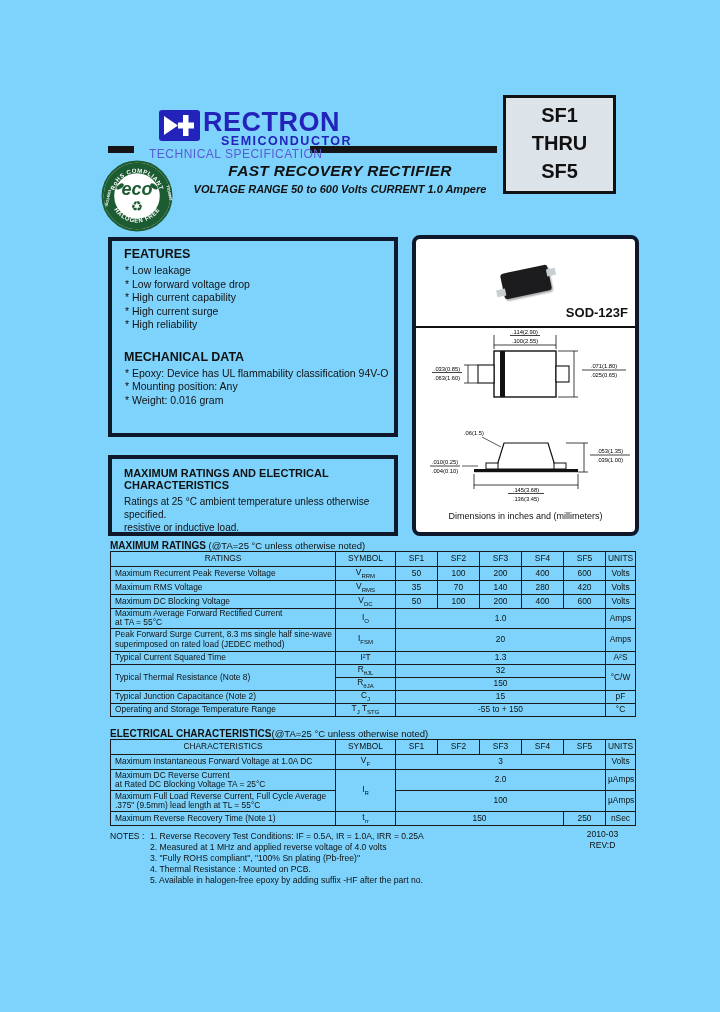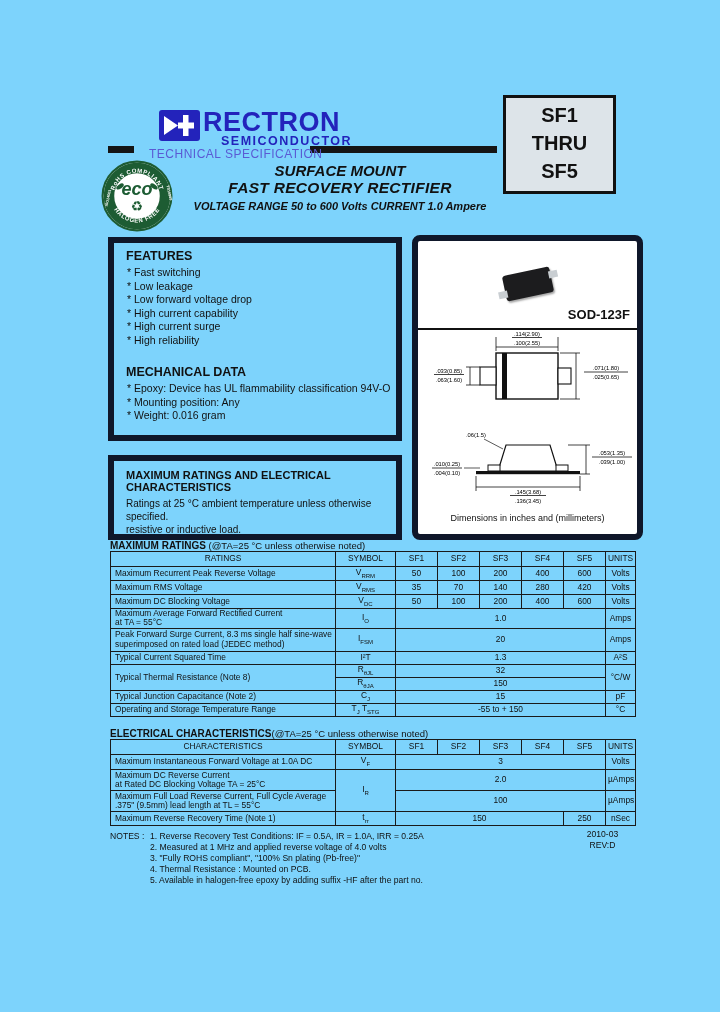--- a/index.html
+++ b/index.html
@@ -13,21 +13,21 @@
   .brand-sub{position:absolute;left:221px;top:134px;font-size:12.5px;font-weight:bold;color:#2323bb;letter-spacing:1.5px;}
   .brand-tag{position:absolute;left:149px;top:147px;font-size:12px;font-weight:normal;color:#5a5ad4;letter-spacing:.5px;}
   .part-box{position:absolute;left:503px;top:95px;width:107px;height:90px;background:#dde4e9;
             border:3px solid #111;text-align:center;font-weight:bold;font-size:20px;line-height:28px;padding-top:3px;}
   .titles{position:absolute;left:120px;top:162px;width:440px;text-align:center;}
   .t1{font-size:15px;font-weight:bold;font-style:italic;}
   .t2{font-size:15.5px;font-weight:bold;font-style:italic;letter-spacing:.3px;}
   .t3{font-size:11px;font-weight:bold;font-style:italic;margin-top:3px;}
 
   
-  .box{position:absolute;border:6px solid #0f172a;background:transparent;}
+  .box{position:absolute;border:4px solid #0f172a;background:transparent;}
   .features-box{left:108px;top:237px;width:282px;height:192px;padding:0;}
   .sec-title{font-size:12.5px;font-weight:bold;margin:6px 0 3px 12px;}
   .feat-item{font-size:10.5px;margin-left:13px;line-height:13.5px;}
   .ratnote-box{left:108px;top:455px;width:282px;height:73px;}
   .ratnote-title{font-size:11px;font-weight:bold;margin:8px 0 4px 12px;}
   .ratnote-line{font-size:10px;margin-left:12px;line-height:13px;}
 
   
   .pkg-box{left:412px;top:235px;width:219px;height:293px;background:#ffffff;border-radius:8px;}
   .pkg-photo{position:absolute;left:86px;top:30px;width:48px;height:26px;background:#1c1c1e;border-radius:3px;transform:rotate(-12deg);box-shadow:1px 2px 2px rgba(0,0,0,.35);}
@@ -92,28 +92,26 @@
     </text>
     <text x="0" y="0" transform="translate(6.2,44) rotate(-78)" font-size="3.6" font-weight="bold" fill="#ffffff">ISO14001</text>
     <text x="0" y="0" transform="translate(61.8,24) rotate(78)" font-size="3.6" font-weight="bold" fill="#ffffff">TS16949</text>
     <text x="34" y="33" text-anchor="middle" font-size="17" font-weight="bold" font-style="italic" fill="#1d5c33">eco</text>
     <text x="34" y="48" text-anchor="middle" font-size="13" fill="#1d5c33">♻</text>
     <ellipse cx="18" cy="25" rx="4" ry="2" transform="rotate(-35 18 25)" fill="#1d5c33"></ellipse>
     <ellipse cx="50" cy="25" rx="4" ry="2" transform="rotate(35 50 25)" fill="#1d5c33"></ellipse>
   </svg>
 
   <div class="titles">
-    <div class="t1">SURFACE MOUNT</div>
     <div class="t2">FAST RECOVERY RECTIFIER</div>
     <div class="t3">VOLTAGE RANGE 50 to 600 Volts  CURRENT 1.0 Ampere</div>
   </div>
 
   <div class="box features-box">
     <div class="sec-title">FEATURES</div>
-    <div class="feat-item">* Fast switching</div>
     <div class="feat-item">* Low leakage</div>
     <div class="feat-item">* Low forward voltage drop</div>
     <div class="feat-item">* High current capability</div>
     <div class="feat-item">* High current surge</div>
     <div class="feat-item">* High reliability</div>
     <div class="sec-title" style="margin-top:18px;">MECHANICAL DATA</div>
     <div class="feat-item">* Epoxy: Device has UL flammability classification 94V-O</div>
     <div class="feat-item">* Mounting position: Any</div>
     <div class="feat-item">* Weight: 0.016 gram</div>
   </div>

